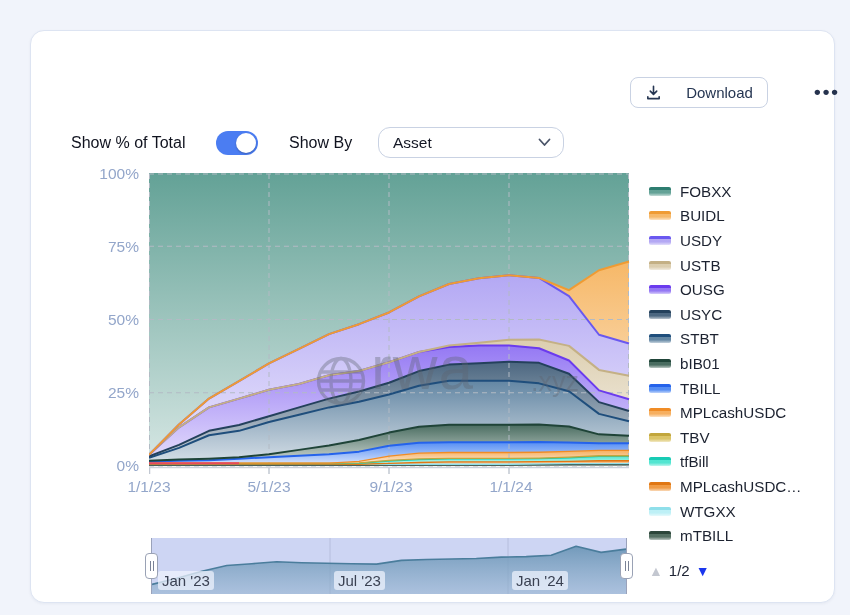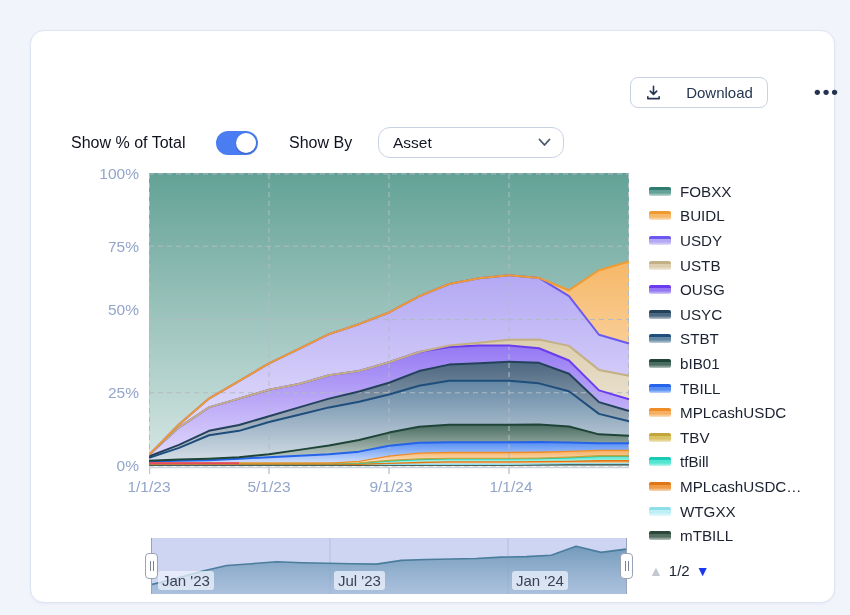--- a/index.html
+++ b/index.html
@@ -101,21 +101,21 @@
     <span>Asset</span>
     <span class="chev">
       <svg width="13" height="9" viewBox="0 0 13 9" fill="none">
           <path d="M1.5 1.5 6.5 7l5-5.5" stroke="#4a5468" stroke-width="1.8" stroke-linecap="round" stroke-linejoin="round"></path>
         </svg>
     </span>
   </div>
 
   <div class="ylab" style="top:135px;">100%</div>
   <div class="ylab" style="top:208px;">75%</div>
-  <div class="ylab" style="top:271px;">50%</div>
+  <div class="ylab" style="top:281px;">50%</div>
   <div class="ylab" style="top:354px;">25%</div>
   <div class="ylab" style="top:427px;">0%</div>
 
   <svg id="main-svg" width="481" height="302" viewBox="0 0 481 302">
       <defs>
         <linearGradient id="grad0" x1="0" y1="0" x2="0" y2="1">
           <stop offset="0%" stop-color="#4E9588" stop-opacity="0.88"></stop>
           <stop offset="100%" stop-color="#4E9588" stop-opacity="0.25"></stop>
         </linearGradient>
         <linearGradient id="grad1" x1="0" y1="0" x2="0" y2="1">
@@ -221,20 +221,31 @@
         <polyline points="0,284.8 30,274.83 60,262.24 90,257.84 120,249.05 150,241.72 180,234.4 210,228.83 240,221.51 270,212.72 300,207.74 330,207.74 360,207.74 390,210.37 420,218.28 450,240.85 480,248.17" fill="none" stroke="#1F4E7C" stroke-width="2" stroke-linejoin="round"></polyline>
         <polyline points="0,283.33 30,271.9 60,257.84 90,251.98 120,243.19 150,234.4 180,225.61 210,218.58 240,209.79 270,198.07 300,191.62 330,190.16 360,188.69 390,189.86 420,200.7 450,229.13 480,237.92" fill="none" stroke="#24415C" stroke-width="2" stroke-linejoin="round"></polyline>
         <polyline points="0,281.87 30,254.32 60,234.4 90,225.61 120,216.82 150,210.96 180,202.17 210,198.07 240,189.28 270,179.02 300,174.04 330,172.58 360,172.58 390,175.21 420,187.52 450,217.41 480,226.2" fill="none" stroke="#6B3BEE" stroke-width="2" stroke-linejoin="round"></polyline>
         <polyline points="0,281.87 30,254.32 60,234.4 90,225.61 120,216.82 150,210.96 180,202.17 210,198.07 240,189.28 270,179.02 300,172.58 330,169.65 360,166.72 390,166.42 420,172.87 450,196.9 480,202.76" fill="none" stroke="#C4B085" stroke-width="2" stroke-linejoin="round"></polyline>
         <polyline points="0,281.87 30,251.39 60,225.61 90,208.03 120,190.45 150,175.8 180,161.15 210,151.19 240,139.47 270,123.35 300,111.05 330,105.19 360,102.26 390,104.89 420,123.06 450,161.74 480,170.53" fill="none" stroke="#6A58F0" stroke-width="2" stroke-linejoin="round"></polyline>
         <polyline points="0,281.87 30,251.39 60,225.61 90,208.03 120,190.45 150,175.8 180,161.15 210,151.19 240,139.47 270,123.35 300,111.05 330,105.19 360,102.26 390,104.89 420,117.2 450,97.28 480,88.49" fill="none" stroke="#EF9B33" stroke-width="2" stroke-linejoin="round"></polyline>
         <line x1="0" y1="290.36" x2="90" y2="290.36" stroke="#E8485C" stroke-width="2"></line>
       </g>
     </svg>
 
+  <div class="watermark">
+    <span class="globe">
+      <svg width="52" height="52" viewBox="0 0 52 52" fill="none" stroke="#5d636f" stroke-width="3.4">
+        <circle cx="26" cy="26" r="22.5"></circle>
+        <ellipse cx="26" cy="26" rx="10" ry="22.5"></ellipse>
+        <path d="M6 17h40M6 35h40M3.5 26h45"></path>
+      </svg>
+    </span>
+    <span class="wm-main">rwa</span>
+    <span class="wm-suffix">.xyz</span>
+  </div>
 
   <div class="xlab" style="left:78px;">1/1/23</div>
   <div class="xlab" style="left:198px;">5/1/23</div>
   <div class="xlab" style="left:320px;">9/1/23</div>
   <div class="xlab" style="left:440px;">1/1/24</div>
 
   <div class="legend">
       <div class="leg-row">
         <span class="leg-swatch" style="background: linear-gradient(rgb(46, 125, 112) 0px, rgb(46, 125, 112) 30%, rgba(78, 149, 136, 0.88) 30%, rgba(78, 149, 136, 0.88) 65%, rgba(78, 149, 136, 0.333) 100%);"></span>
         <span class="leg-label">FOBXX</span>

